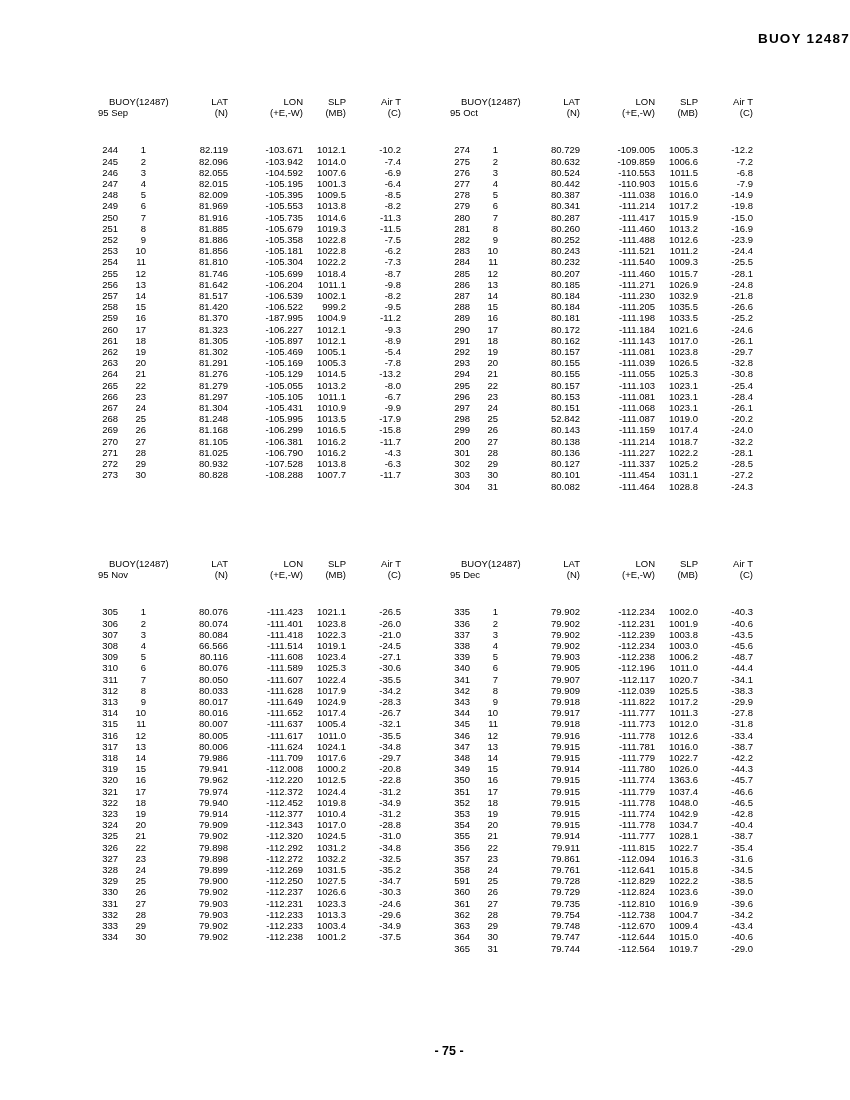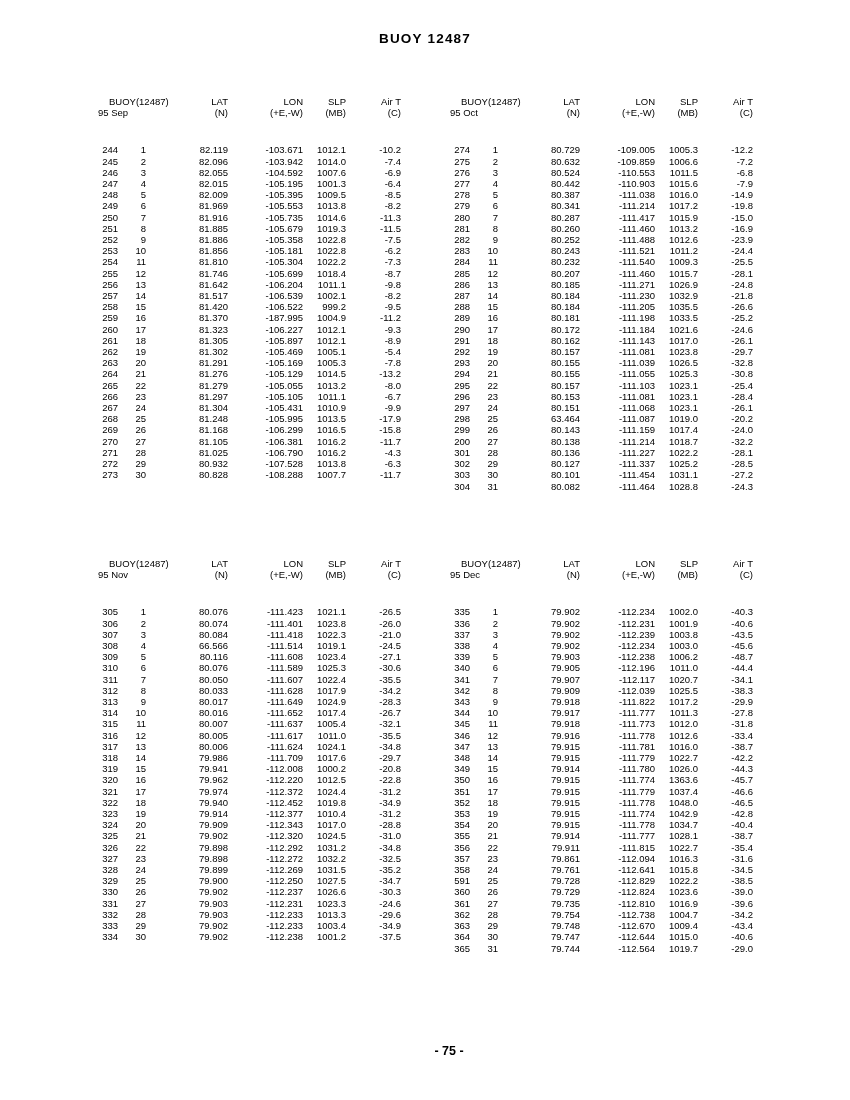--- a/index.html
+++ b/index.html
@@ -14,21 +14,21 @@
     background: #ffffff;
     color: #000000;
     font-family: "Liberation Sans", sans-serif;
     overflow: hidden;
   }
   .title {
     position: absolute;
     top: 31px;
     left: 0;
     width: 850px;
-    text-align: center;
+    text-align: right;
     font-size: 13.5px;
     font-weight: bold;
     letter-spacing: 1.2px;
   }
   .table-block {
     position: absolute;
     font-size: 9.5px;
     line-height: 11.2px;
     white-space: nowrap;
   }
@@ -530,21 +530,21 @@
           <span class="c c0">297</span>
           <span class="c c1">24</span>
           <span class="c c2">80.151</span>
           <span class="c c3">-111.068</span>
           <span class="c c4">1023.1</span>
           <span class="c c5">-26.1</span>
         </div>
         <div class="trow">
           <span class="c c0">298</span>
           <span class="c c1">25</span>
-          <span class="c c2">63.464</span>
+          <span class="c c2">52.842</span>
           <span class="c c3">-111.087</span>
           <span class="c c4">1019.0</span>
           <span class="c c5">-20.2</span>
         </div>
         <div class="trow">
           <span class="c c0">299</span>
           <span class="c c1">26</span>
           <span class="c c2">80.143</span>
           <span class="c c3">-111.159</span>
           <span class="c c4">1017.4</span>

